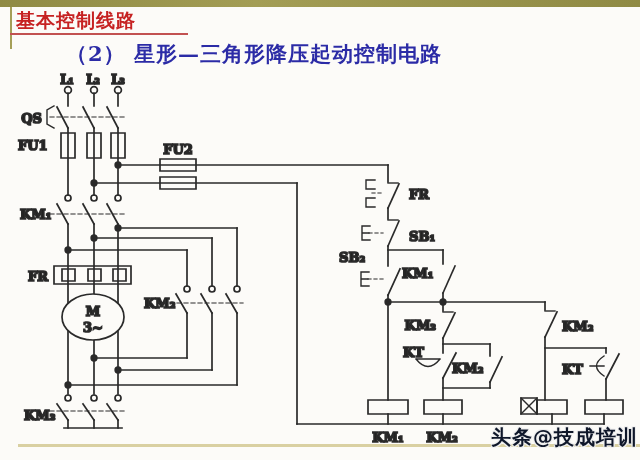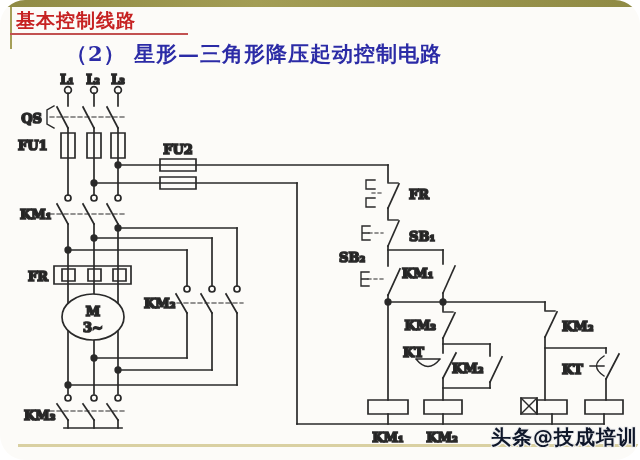--- a/index.html
+++ b/index.html
@@ -2,21 +2,20 @@
 <html><head>
 <meta charset="utf-8">
 <style>
   html,body{margin:0;padding:0;}
   .page{
     position:relative;
     width:640px;height:460px;
     background:#fcfbf8;
     overflow:hidden;
     font-family:"DejaVu Sans", sans-serif;
-    border-radius:25px;
   }
   .top-bar{
     position:absolute;left:0;top:0;width:640px;height:7px;
     background:linear-gradient(90deg,#8f8a44,#a39d55 40%,#8f8a44);
   }
   .left-accent{
     position:absolute;left:10px;top:7px;width:2px;height:42px;
     background:#a59f58;
   }
   .main-title{

